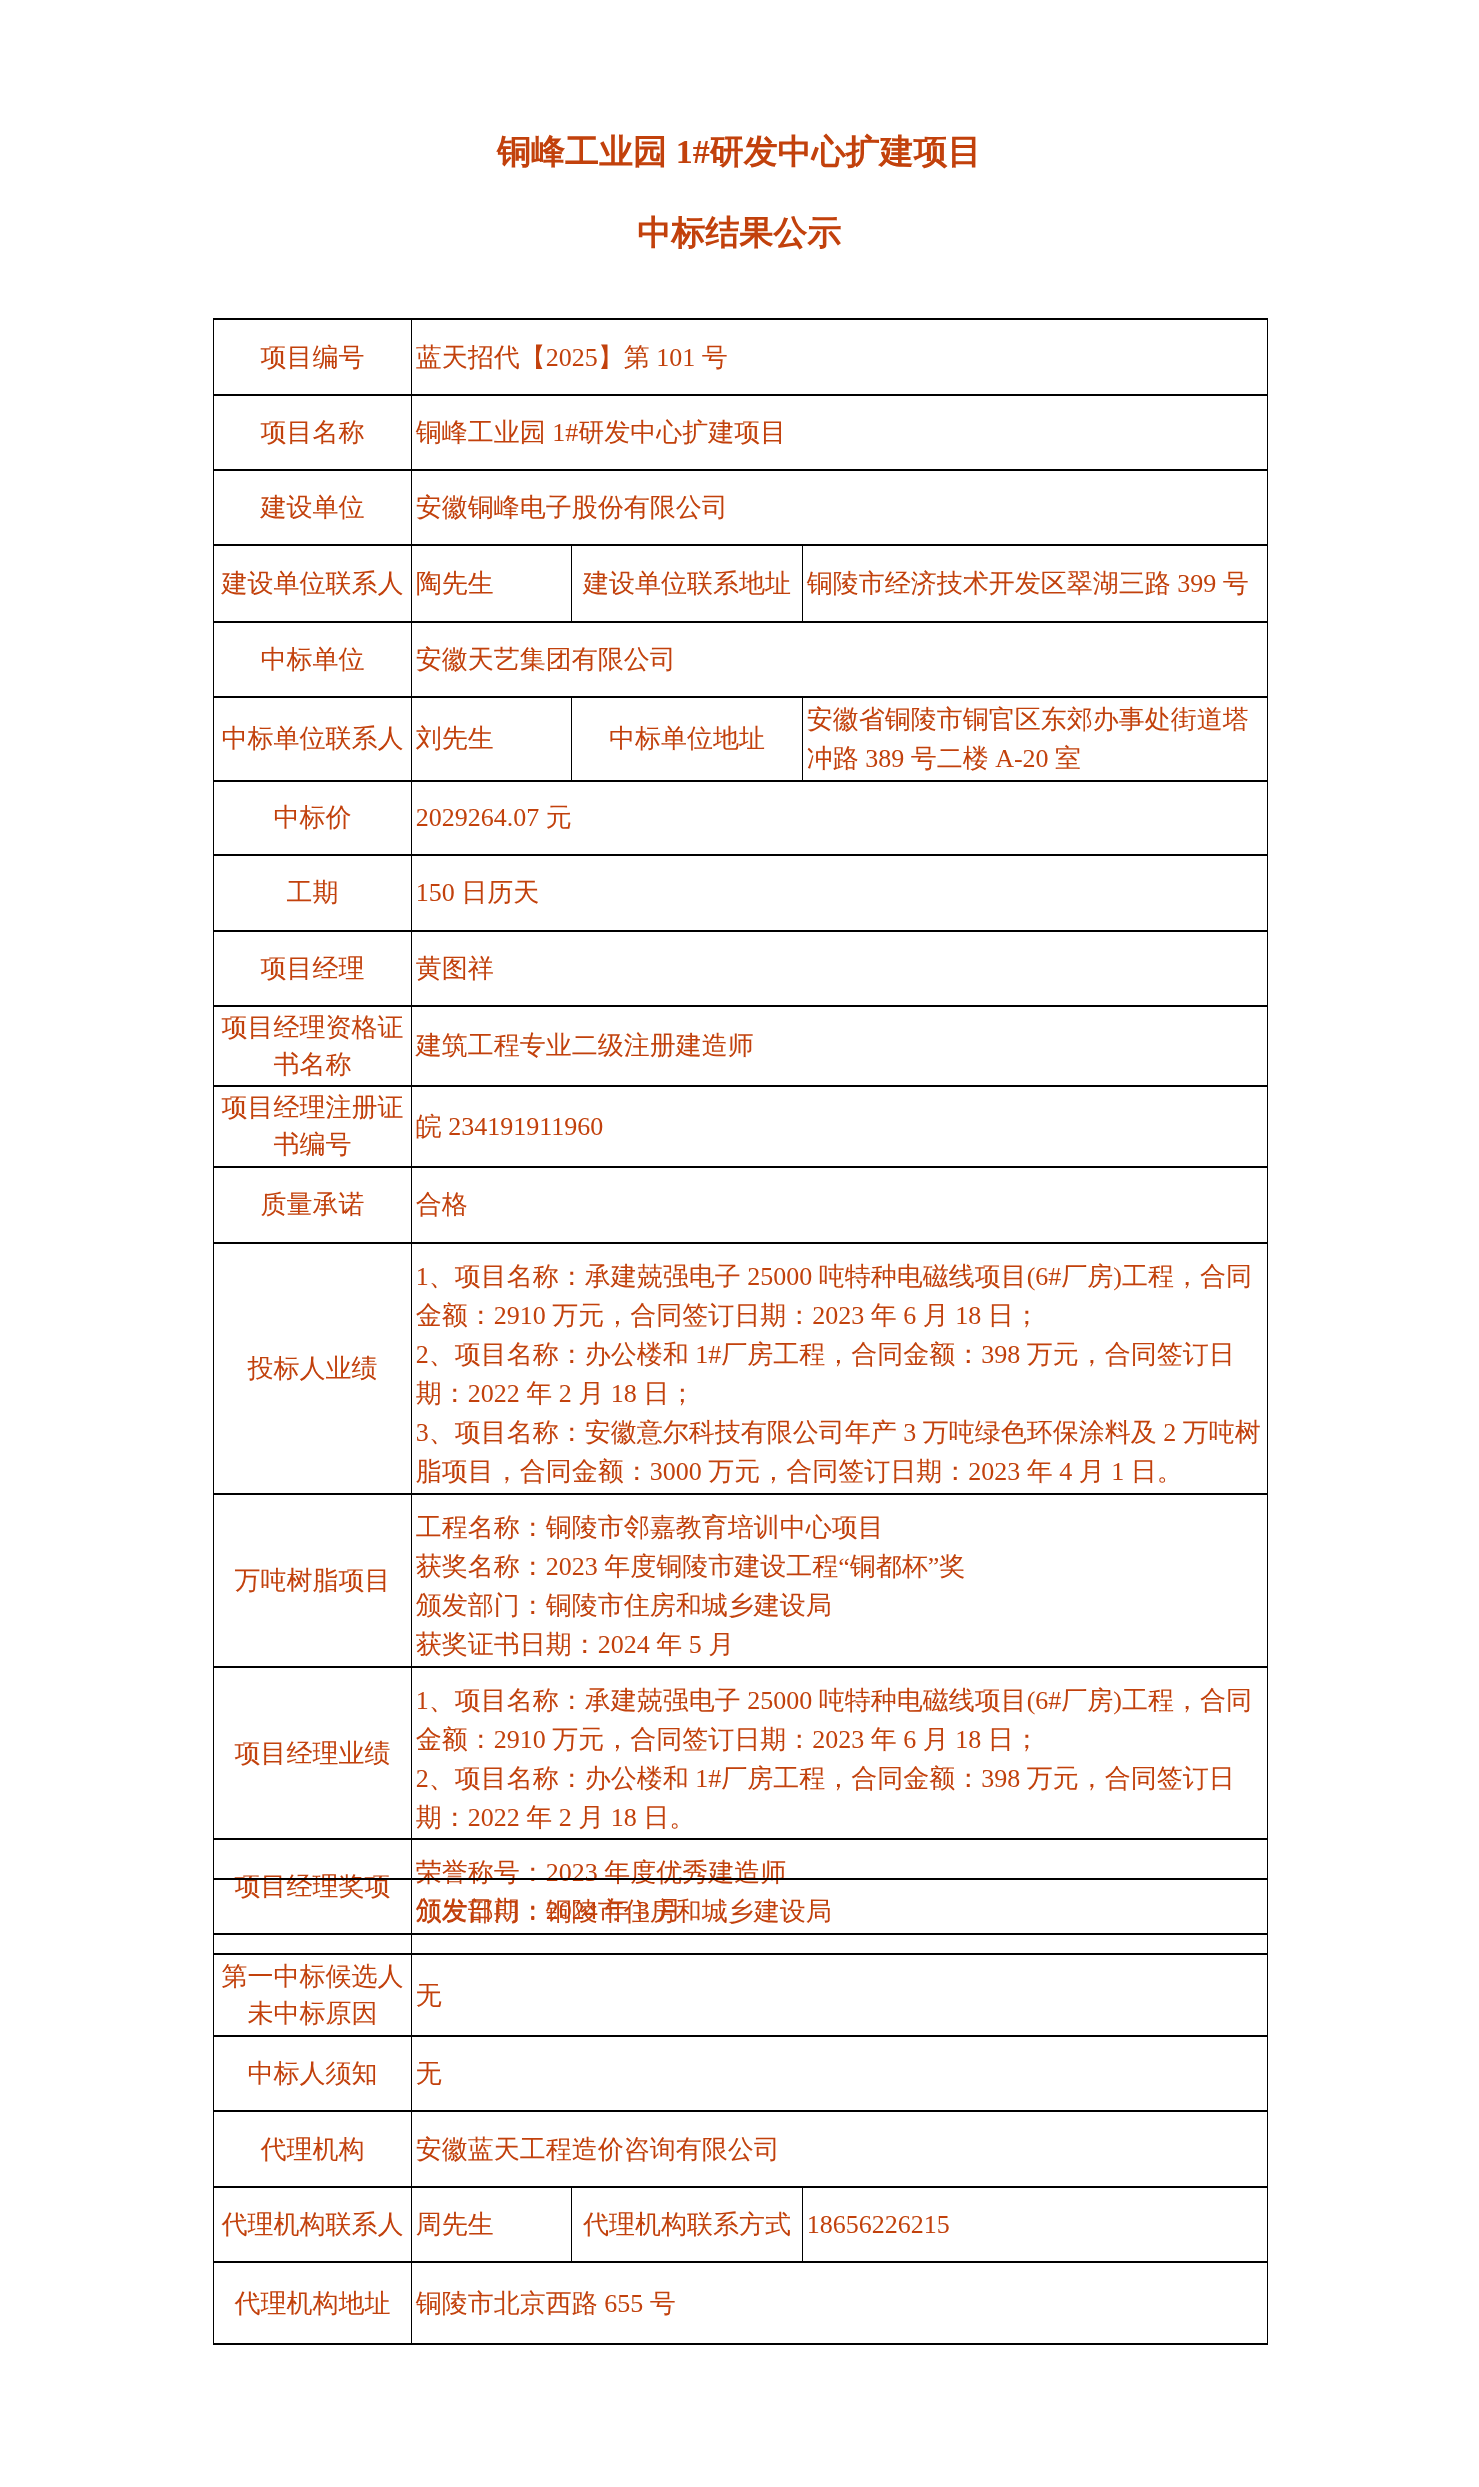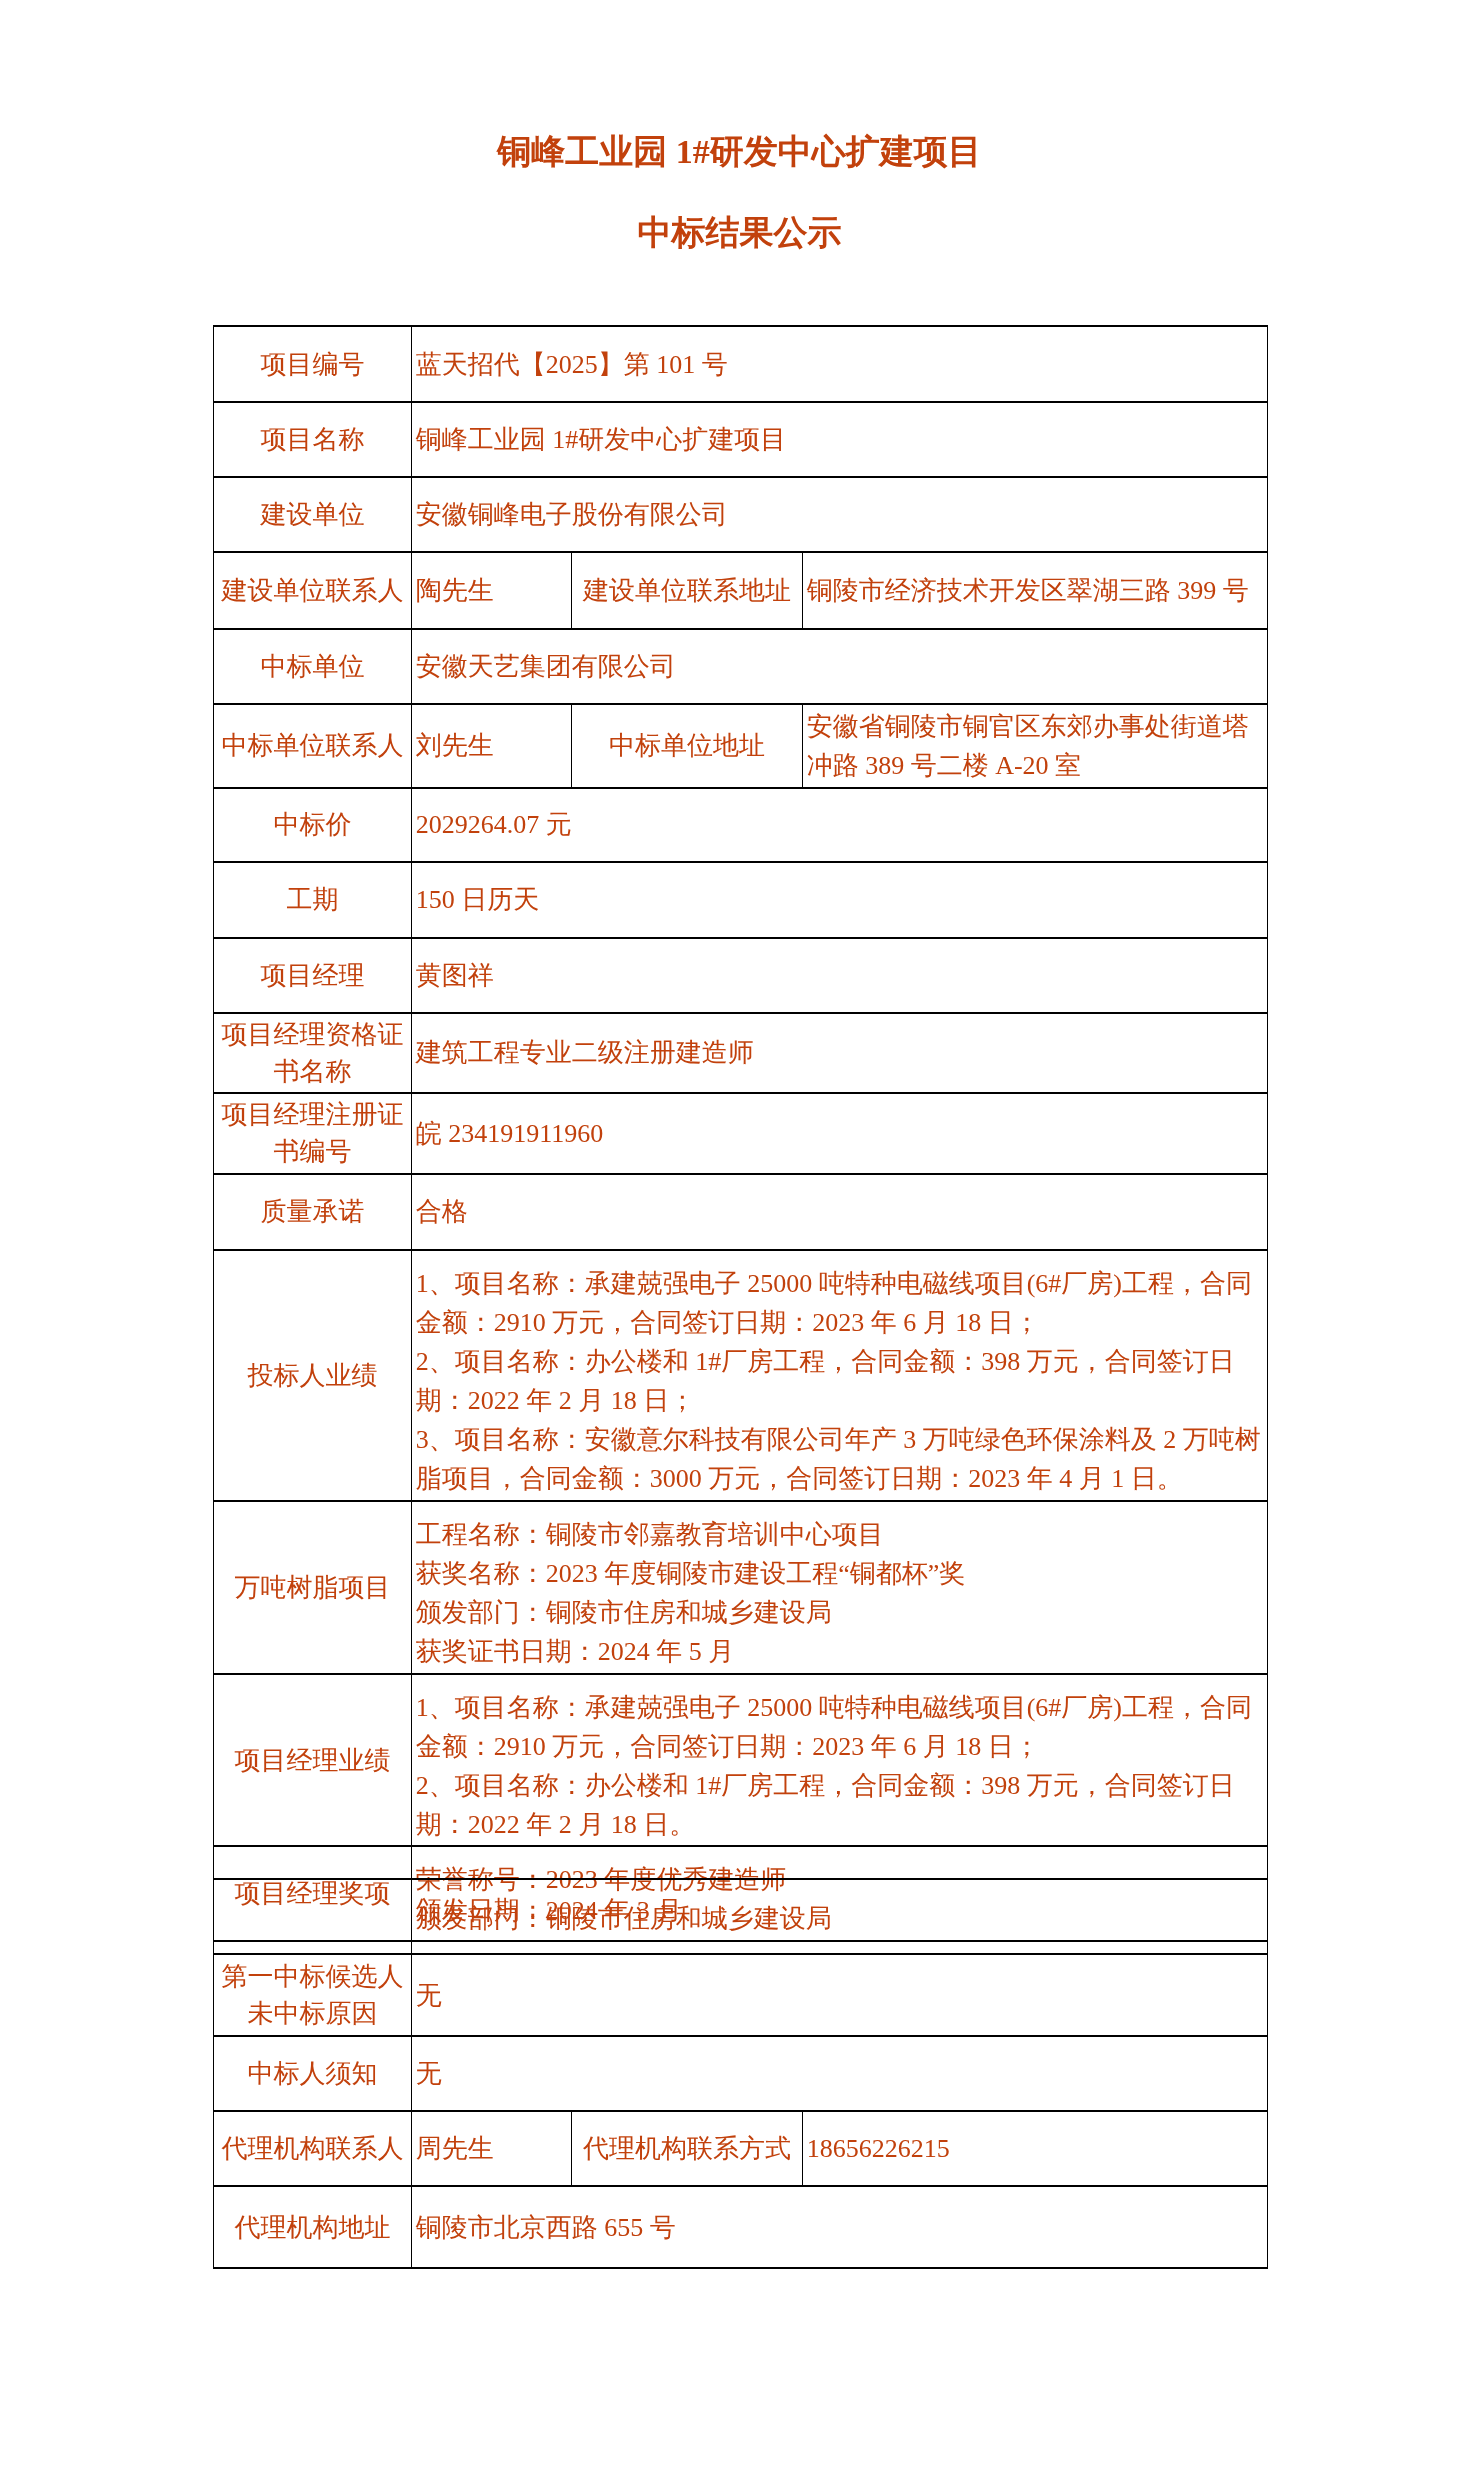--- a/index.html
+++ b/index.html
@@ -17,21 +17,21 @@
   }
   .doc-title.l1{top:132px;}
   .doc-title.l2{top:213px;}
   table.result{
     position:absolute;left:213px;
     width:1054px;
     border-collapse:collapse;
     table-layout:fixed;
     font-size:26px;
   }
-  table.result.t1{top:325px;}
+  table.result.t1{top:318px;}
   table.result.t2{top:1878px;}
   td{
     border:1.9px solid #000;
     border-top-width:2.8px;
     border-bottom-width:2.8px;
     padding:1.9px 3.7px;
     vertical-align:middle;
     overflow:hidden;
   }
   td.lbl{text-align:center;line-height:37px;}
@@ -156,20 +156,24 @@
       <td class="val-top" colspan="3">颁发日期：2024 年 3 月</td>
     </tr>
     <tr style="height:82px">
       <td class="lbl">第一中标候选人未中标原因</td>
       <td class="val" colspan="3">无</td>
     </tr>
     <tr style="height:75px">
       <td class="lbl">中标人须知</td>
       <td class="val" colspan="3">无</td>
     </tr>
+    <tr style="height:76px">
+      <td class="lbl">代理机构</td>
+      <td class="val" colspan="3">安徽蓝天工程造价咨询有限公司</td>
+    </tr>
     <tr style="height:75px">
       <td class="lbl">代理机构联系人</td>
       <td class="val">周先生</td>
       <td class="lbl">代理机构联系方式</td>
       <td class="val">18656226215</td>
     </tr>
     <tr style="height:82px">
       <td class="lbl">代理机构地址</td>
       <td class="val" colspan="3">铜陵市北京西路 655 号</td>
     </tr>

